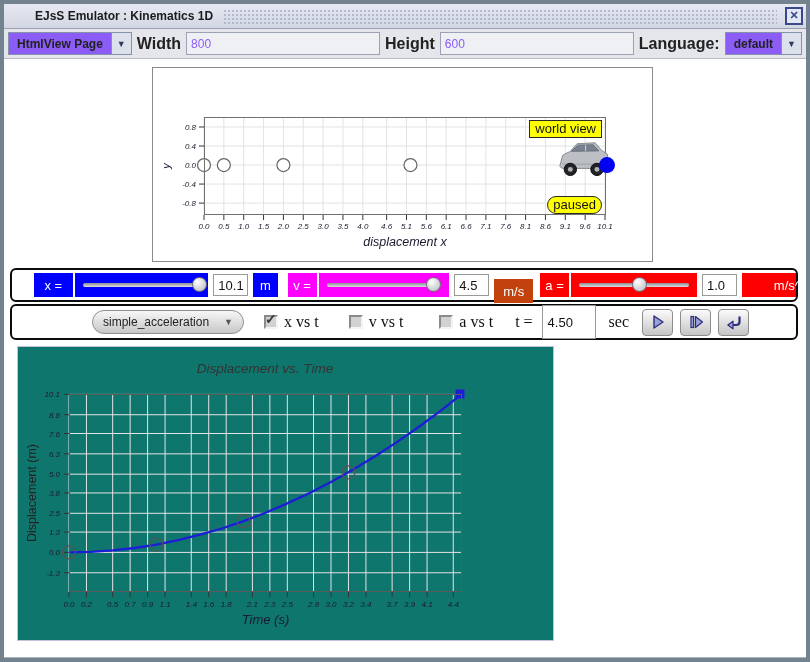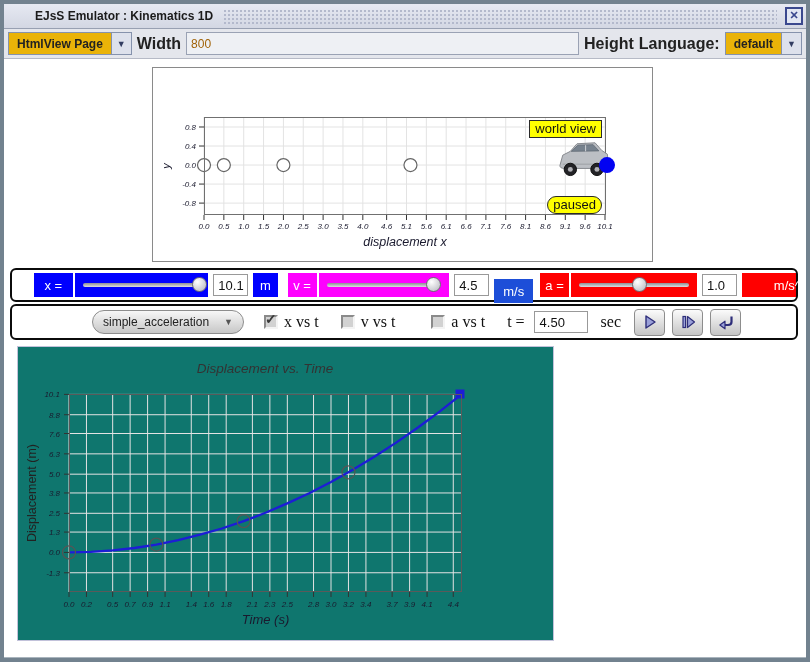--- a/index.html
+++ b/index.html
@@ -10,26 +10,26 @@
             border-bottom:1px solid #98a0b2;padding-left:24px;}
   .title-text{font-weight:bold;font-size:12px;color:#1b1b1b;padding:0 10px 0 7px;white-space:nowrap;}
   .title-texture{flex:1;height:15px;margin:0 8px 0 0;
             background-image:radial-gradient(#b3b9cc 1px,transparent 1.3px);background-size:4px 4px;}
   .close-btn{width:18px;height:18px;margin-right:3px;border:2px solid #3a488e;background:#e2e7f3;
             color:#3a488e;font-weight:bold;font-size:11px;line-height:13px;text-align:center;
             box-sizing:border-box;cursor:pointer;}
   
   .toolbar{height:30px;background:#e4e6ec;border-bottom:1px solid #b6bac6;display:flex;
            align-items:center;padding:0 4px;gap:5px;box-sizing:border-box;}
-  .combo{display:flex;align-items:stretch;height:23px;background:#eab308;border:1px solid #8592ac;box-sizing:border-box;}
+  .combo{display:flex;align-items:stretch;height:23px;background:#8b5cf6;border:1px solid #8592ac;box-sizing:border-box;}
   .combo-text{padding:0 8px;font-size:12px;font-weight:bold;color:#222;display:flex;align-items:center;white-space:nowrap;}
   .combo-arrow{width:19px;border-left:1px solid #8592ac;background:#dde1ec;display:flex;
                align-items:center;justify-content:center;font-size:9px;color:#323d62;}
   .tb-label{font-weight:bold;font-size:16px;color:#222;white-space:nowrap;}
-  .tb-field{flex:1;height:23px;background:#eef0f4;border:1px solid #9aa2b4;font-size:12px;color:#a16207;
+  .tb-field{flex:1;height:23px;background:#eef0f4;border:1px solid #9aa2b4;font-size:12px;color:#8b5cf6;
             display:flex;align-items:center;padding-left:4px;box-sizing:border-box;}
   
   .content{position:relative;height:598px;background:#fff;}
   .world-panel{position:absolute;left:148px;top:8px;width:501px;height:195px;background:#fff;
                border:1px solid #8a8a8a;box-sizing:border-box;}
   .world-panel svg{position:absolute;left:0;top:0;}
   .wv-tag{position:absolute;background:#ffff00;border:1px solid #2a2a2a;
           font-size:13px;padding:0px 5px 1px 5px;color:#111;white-space:nowrap;z-index:3;}
   #wv-tag-top{right:50px;top:52px;}
   #wv-tag-bottom{right:50px;top:128px;border-radius:9px;}
@@ -50,21 +50,21 @@
   .model-select{width:152px;height:24px;border-radius:12px;border:1px solid #8d8d8d;
             background:linear-gradient(#f7f7f7,#c7c7c7);display:flex;align-items:center;
             justify-content:space-between;padding:0 10px;font-size:12px;color:#222;box-sizing:border-box;cursor:pointer;}
   .sel-arrow{font-size:9px;color:#555;}
   .cbx-group{display:flex;align-items:center;}
   .cbx{width:14px;height:14px;background:#d2d2d2;border-top:2px solid #8a8a8a;border-left:2px solid #8a8a8a;
        border-right:2px solid #f4f4f4;border-bottom:2px solid #f4f4f4;box-sizing:border-box;position:relative;cursor:pointer;}
   .cbx.checked::after{content:"✓";position:absolute;left:-1px;top:-6px;font-size:14px;font-weight:bold;color:#3a3a3a;}
   .cbx-label{font-family:"Liberation Serif",serif;font-size:16px;margin-left:6px;color:#111;}
   .t-label{font-family:"Liberation Serif",serif;font-size:16px;color:#111;margin-left:22px;}
-  .t-field{width:54px;height:22px;border:1px solid #999;background:#fff;margin-left:9px;font-size:13px;
+  .t-field{width:54px;height:34px;border:1px solid #999;background:#fff;margin-left:9px;font-size:13px;
            color:#111;display:flex;align-items:center;padding-left:5px;box-sizing:border-box;}
   .t-unit{font-family:"Liberation Serif",serif;font-size:16px;color:#111;margin:0 13px 0 13px;}
   .ctl-btn{width:31px;height:27px;margin-right:7px;border:1px solid #8d8d8d;border-radius:4px;
            background:linear-gradient(#fbfbfb,#c5c5c5);display:flex;align-items:center;justify-content:center;
            padding:0;cursor:pointer;}
   
   .chart-panel{position:absolute;left:13px;top:287px;width:537px;height:295px;background:#0f766e;
                border:1px solid #c2c2da;box-sizing:border-box;}
   .chart-panel svg{position:absolute;left:0;top:0;}
 </style>
@@ -80,20 +80,21 @@
   </div>
 
   <div class="toolbar">
     <span class="combo">
       <span class="combo-text">HtmlView Page</span>
       <span class="combo-arrow">▼</span>
     </span>
     <span class="tb-label">Width</span>
     <span class="tb-field">800</span>
     <span class="tb-label">Height</span>
+    <span class="tb-field">600</span>
     <span class="tb-label">Language:</span>
     <span class="combo">
       <span class="combo-text">default</span>
       <span class="combo-arrow">▼</span>
     </span>
   </div>
 
   <div class="content">
 
     <div class="world-panel">
@@ -209,41 +210,41 @@
       </span>
       <span class="sl-field">10.1</span>
       <span class="sl-label" id="x-unit" style="width: 25px; background: rgb(0, 0, 255);">m</span>
 
       <span class="sl-label" id="v-label" style="width: 30px; margin-left: 10px; background: rgb(255, 0, 255);">v =</span>
       <span class="sl-wrap" id="v-slider" style="width: 135px; margin-left: 2px; background: rgb(255, 0, 255);">
         <span class="sl-track"></span>
         <span class="sl-thumb" style="left: calc(88% - 8px);"></span>
       </span>
       <span class="sl-field">4.5</span>
-      <span class="sl-label" id="v-unit" style="width: 40px; background: #1d4ed8; margin-top: 12px;">m/s</span>
+      <span class="sl-label" id="v-unit" style="width: 40px; background: #c2410c; margin-top: 12px;">m/s</span>
 
       <span class="sl-label" id="a-label" style="width: 30px; margin-left: 7px; background: rgb(255, 0, 0);">a =</span>
       <span class="sl-wrap" id="a-slider" style="width: 130px; margin-left: 2px; background: rgb(255, 0, 0);">
         <span class="sl-track"></span>
         <span class="sl-thumb" style="left: calc(55% - 8px);"></span>
       </span>
       <span class="sl-field">1.0</span>
       <span class="sl-label" id="a-unit" style="width: 54px; background: rgb(255, 0, 0); padding-left: 44px;">m/s^2</span>
     </div>
 
     <div class="row-panel" id="controls-row">
       <span class="model-select">
         <span>simple_acceleration</span>
         <span class="sel-arrow">▼</span>
       </span>
       <span class="cbx-group" style="margin-left:20px">
         <span class="cbx checked" id="cbx-0"></span>
         <span class="cbx-label">x vs t</span>
       </span>
-      <span class="cbx-group" style="margin-left:22px">
+      <span class="cbx-group" style="margin-left:30px">
         <span class="cbx" id="cbx-1"></span>
         <span class="cbx-label">v vs t</span>
       </span>
       <span class="cbx-group" style="margin-left:36px">
         <span class="cbx" id="cbx-2"></span>
         <span class="cbx-label">a vs t</span>
       </span>
       <span class="t-label">t =</span>
       <span class="t-field">4.50</span>
       <span class="t-unit">sec</span>

